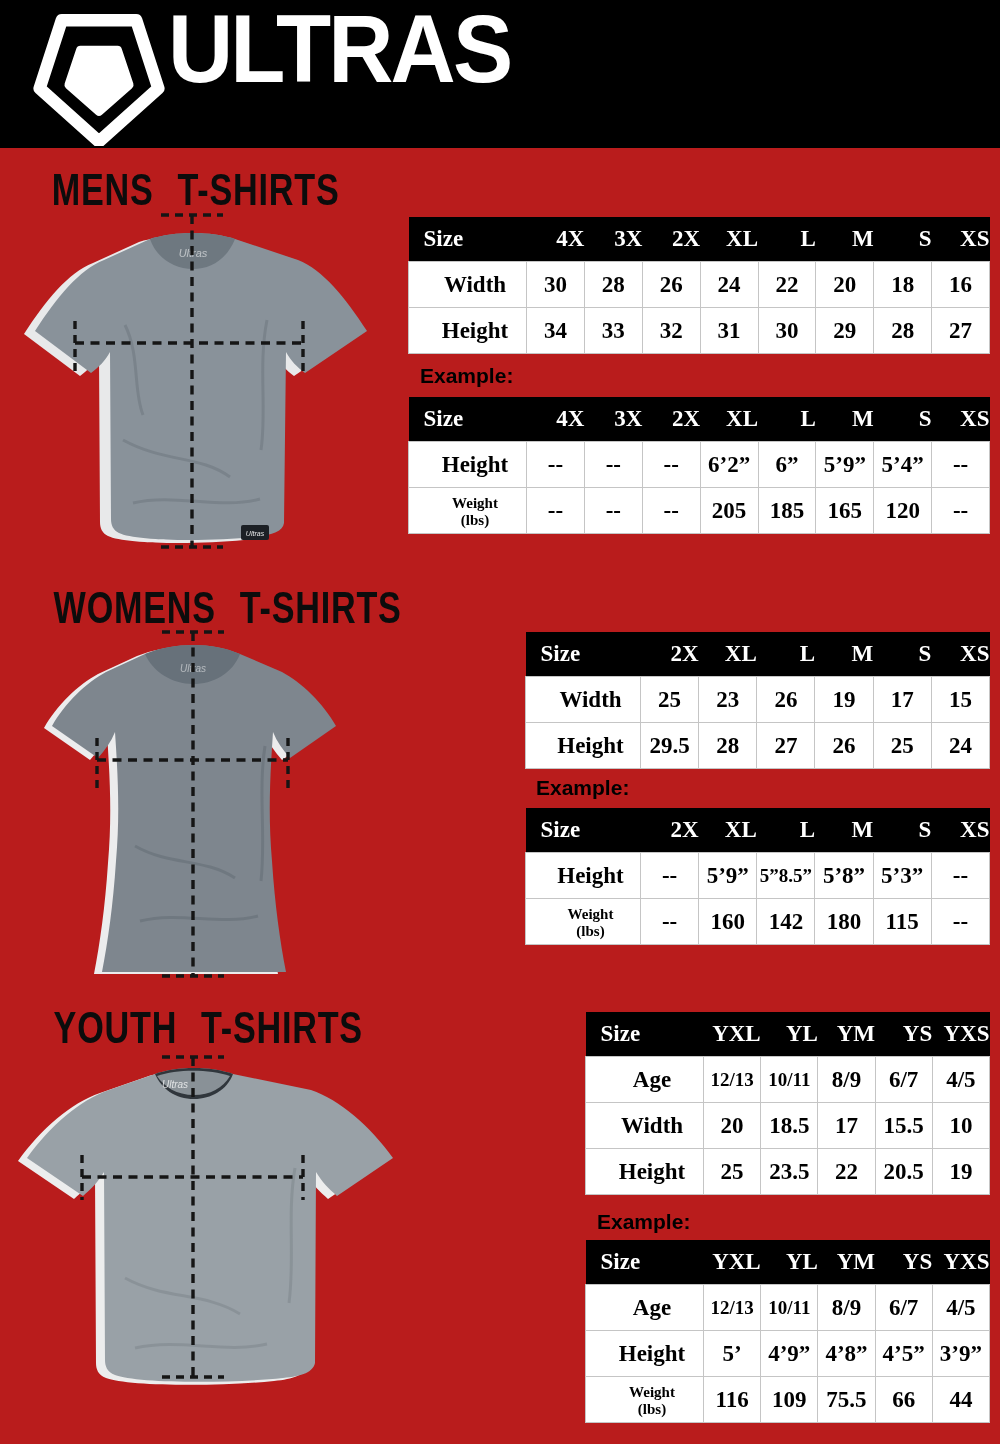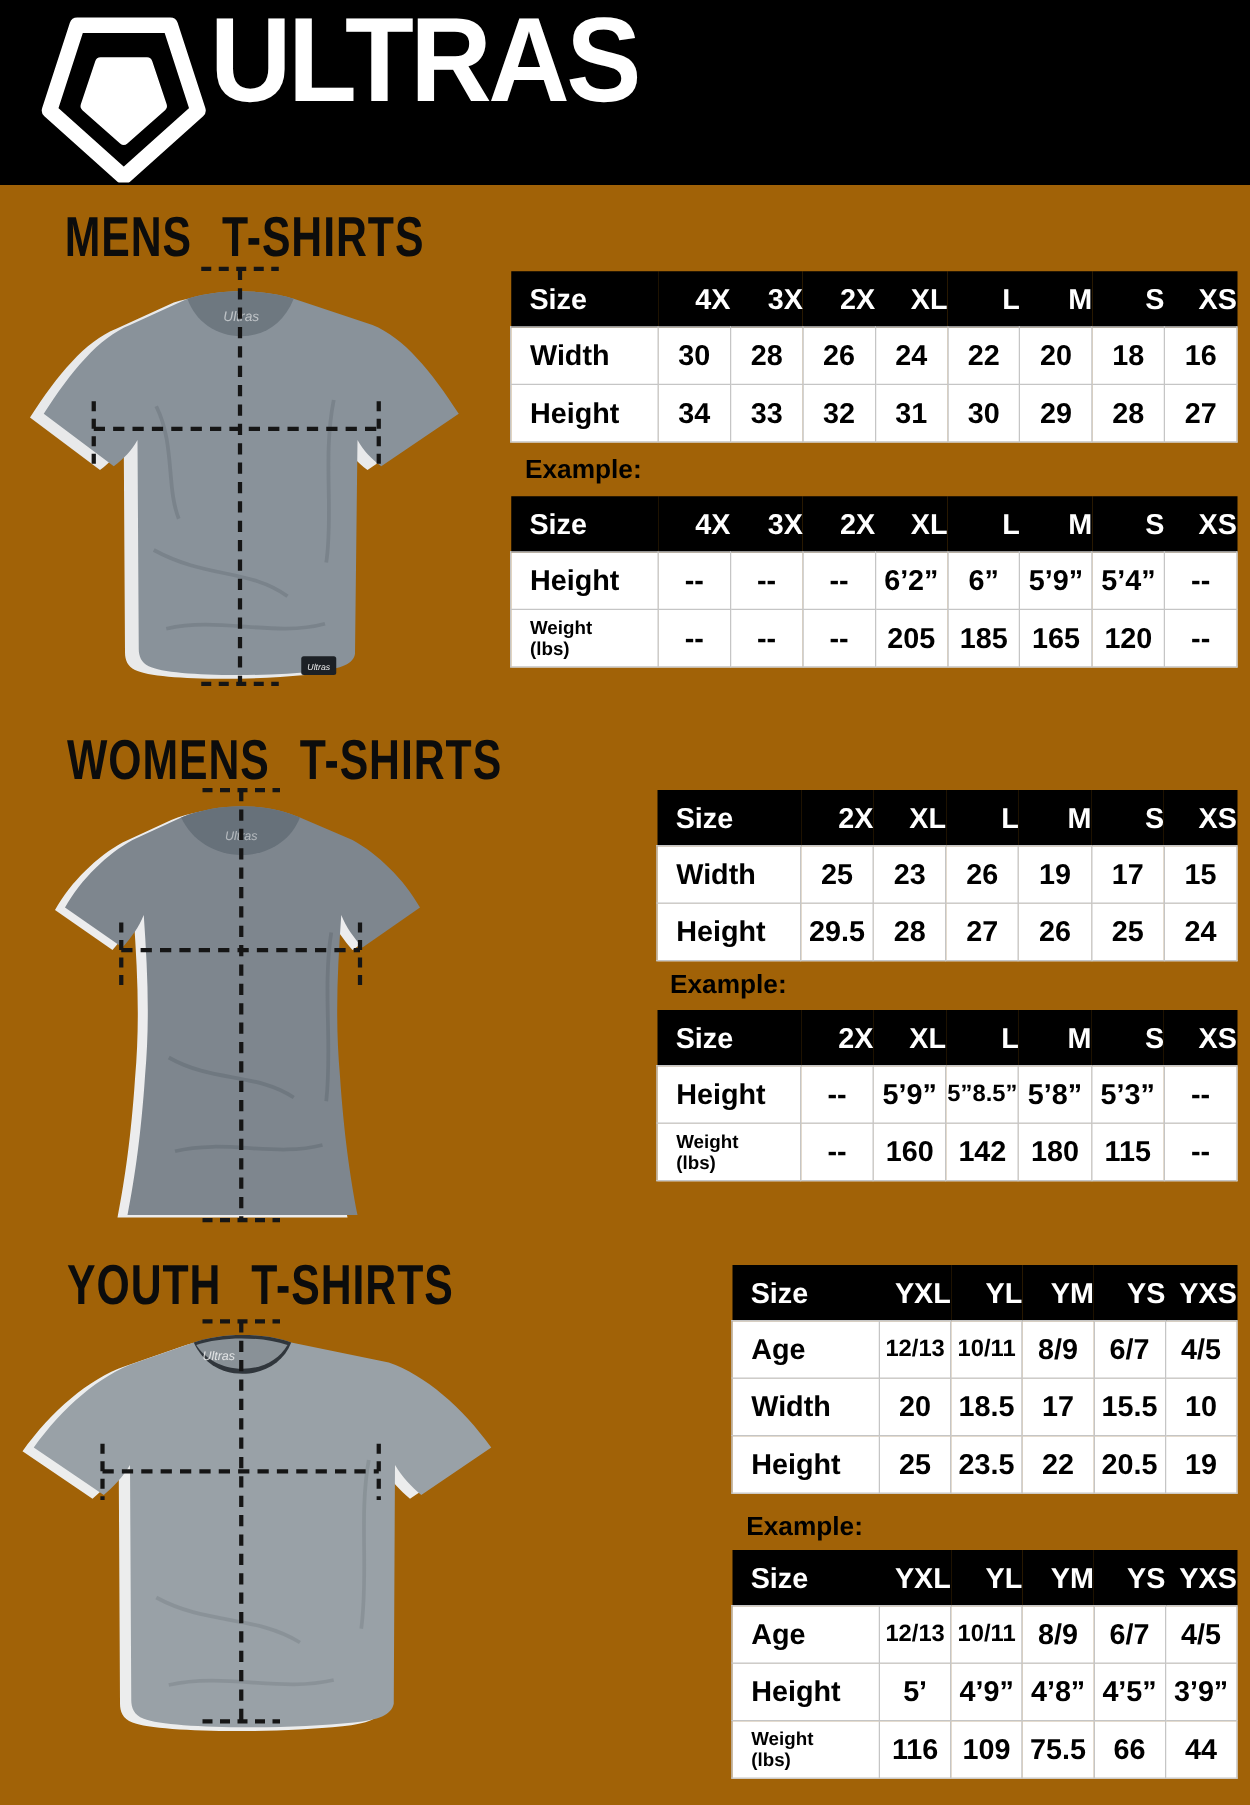--- a/index.html
+++ b/index.html
@@ -1,44 +1,44 @@
 <!DOCTYPE html>
 <html><head>
 <meta charset="utf-8">
 <style>
   html,body{margin:0;padding:0;background:#ffffff;}
-  #page{position:relative;width:1000px;height:1444px;background:#a16207;overflow:hidden;
+  #page{position:relative;width:1000px;height:1444px;background:#b91c1c;overflow:hidden;
         font-family:"Liberation Sans",sans-serif;}
 
   
   .header-bar{position:absolute;left:0;top:0;width:1000px;height:148px;background:#000;}
   .logo{position:absolute;left:28px;top:6px;}
   .wordmark{position:absolute;left:168px;top:-6px;color:#fff;font-size:96px;font-weight:bold;
             letter-spacing:-3px;transform:scaleX(0.94);transform-origin:left top;white-space:nowrap;}
   .domain{position:absolute;left:172px;top:98px;color:#fff;font-size:37px;font-weight:bold;
           letter-spacing:0px;}
 
   
   .sec-title{position:absolute;color:#0c0c0c;font-size:45px;font-weight:bold;text-align:center;
              transform:scaleX(0.76);transform-origin:center top;white-space:nowrap;
              word-spacing:18px;letter-spacing:1px;}
 
   .example-label{position:absolute;color:#000;font-size:21px;font-weight:bold;margin-left:12px;}
 
   
   .tbl-wrap{position:absolute;}
   .tbl-wrap table{border-collapse:collapse;table-layout:fixed;width:100%;
-                  font-family:Liberation Sans, sans-serif;font-weight:bold;color:#000;}
+                  font-family:Liberation Serif, serif;font-weight:bold;color:#000;}
   .tbl-wrap thead th{background:#000;color:#fff;height:44px;font-size:23px;border:0;
                      text-align:right;padding:0;}
   .tbl-wrap thead th.lbl{text-align:left;padding-left:15px;}
   .tbl-wrap tbody tr{height:46px;}
   .tbl-wrap tbody th,.tbl-wrap tbody td{border:1px solid #c5c5c5;background:#fff;
                      font-size:23px;text-align:center;padding:0;}
-  .tbl-wrap tbody th{text-align:left;padding-left:15px;}
+  .tbl-wrap tbody th{text-align:center;padding-left:15px;}
   .tbl-wrap tbody th.two-line{font-size:15px;line-height:1.08;white-space:pre-line;padding-top:2px;}
   .tbl-wrap td.sm{font-size:19px;}
 
   .shirt{position:absolute;}
 </style>
 </head>
 <body>
 
 <div id="page">
 

